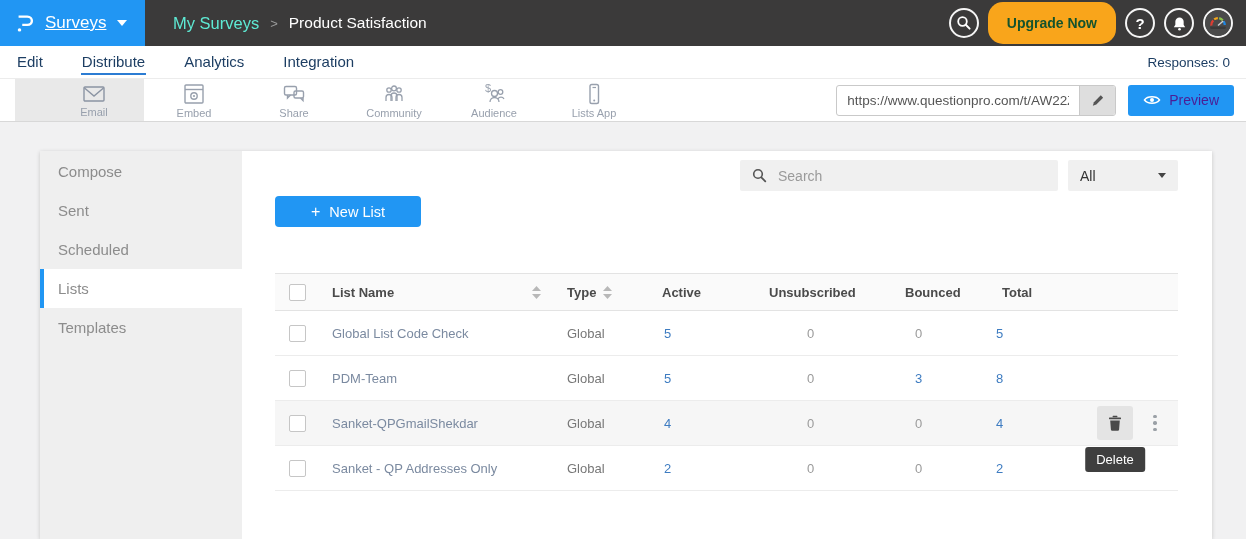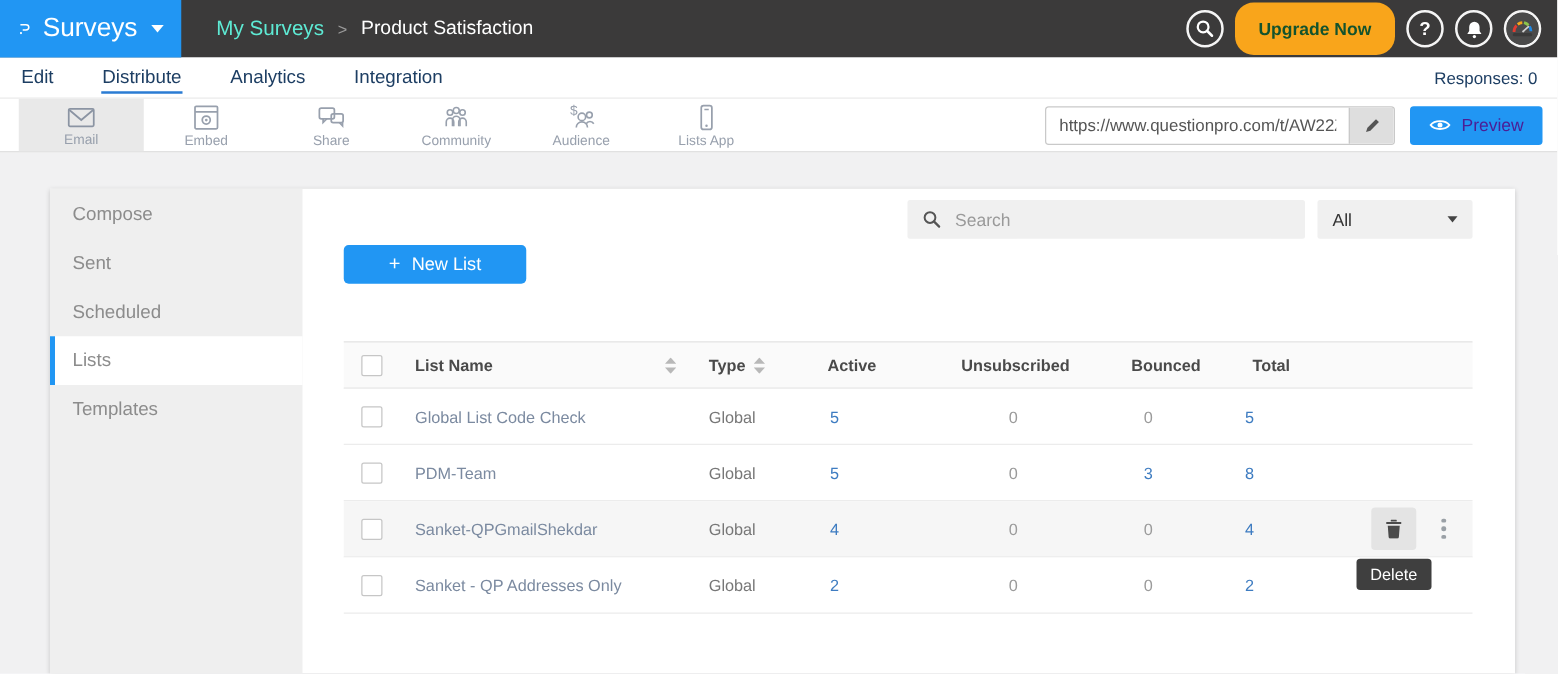--- a/index.html
+++ b/index.html
@@ -1,56 +1,56 @@
 <!DOCTYPE html>
 <html><head>
 <meta charset="utf-8">
 <style>
   html,body{margin:0;padding:0;}
   .page{width:1246px;height:539px;overflow:hidden;font-family:"Liberation Sans",sans-serif;background:#f1f1f2;position:relative;}
   
   .topbar{height:46px;background:#3b3a3a;display:flex;align-items:center;}
   .logo-block{width:145px;height:46px;background:#2196f3;display:flex;align-items:center;gap:9px;padding:0 14px;box-sizing:border-box;cursor:pointer;flex:none;}
-  .logo-block .app-label{color:#fff;font-size:21px;}
+  .logo-block .app-label{color:#fff;font-size:17px;text-decoration:underline;}
   .caret-w{width:0;height:0;border-left:5px solid transparent;border-right:5px solid transparent;border-top:6px solid #fff;margin-left:2px;}
   .breadcrumb{margin-left:28px;display:flex;align-items:center;gap:11px;}
   .bc-parent{color:#5eead4;font-size:16.5px;cursor:pointer;text-decoration:none;}
   .bc-sep{color:#9a9a9a;font-size:13px;}
   .bc-current{color:#fff;font-size:15.5px;}
   .topbar-right{margin-left:auto;display:flex;align-items:center;gap:9px;padding-right:13px;}
   .circle-btn{width:30px;height:30px;border-radius:50%;border:2px solid #f5f5f5;background:transparent;display:flex;align-items:center;justify-content:center;box-sizing:border-box;cursor:pointer;padding:0;}
   .help-q{color:#fff;font-size:15px;font-weight:bold;}
   .upgrade-btn{height:42px;border-radius:15px;background:#f9a51b;border:none;color:#14532d;font-weight:bold;font-size:14px;padding:0 19px;cursor:pointer;font-family:"Liberation Sans",sans-serif;}
   .avatar-btn{overflow:hidden;background:#4a4a4a;}
   
   .tabrow{height:32px;background:#fff;display:flex;align-items:center;padding:0 16px;gap:37px;}
   .tab{color:#1d3e63;font-size:15px;cursor:pointer;padding:3px 1px;border-bottom:2px solid transparent;}
   .tab.active{border-bottom:2px solid #2b7cd3;}
   .responses{margin-left:auto;color:#1d3e63;font-size:13.5px;}
   
   .toolbar{height:44px;background:#fff;border-top:1px solid #ececec;border-bottom:1px solid #d8d8d8;display:flex;align-items:stretch;padding-left:15px;box-sizing:border-box;}
   .channel{width:100px;display:flex;flex-direction:column;align-items:center;justify-content:center;gap:1px;color:#98a0ad;font-size:11px;cursor:pointer;}
-  .channel.active{background:#e9e9e9;}
+  .channel.active{background:#e9e9e9;padding-left:29px;}
   .url-group{margin-left:auto;display:flex;align-items:center;gap:12px;padding-right:12px;}
   .url-wrap{width:280px;height:31px;border:1px solid #c9c9c9;border-radius:3px;background:#fff;display:flex;overflow:hidden;box-sizing:border-box;}
   .url-input{flex:1;border:none;outline:none;font-size:13.5px;color:#555;padding:0 10px;background:transparent;font-family:"Liberation Sans",sans-serif;min-width:0;}
   .pencil-btn{width:36px;background:#dedede;border:none;border-left:1px solid #c9c9c9;display:flex;align-items:center;justify-content:center;cursor:pointer;flex:none;}
   .preview-btn{height:31px;background:#2196f3;border:none;border-radius:3px;color:#4c1d95;font-size:14px;display:flex;align-items:center;gap:8px;padding:0 15px;cursor:pointer;font-family:"Liberation Sans",sans-serif;}
   
   .content-bg{height:417px;box-sizing:border-box;padding:29px 0 0 40px;background:#f1f1f2;}
   .card{width:1172px;min-height:388px;background:#fff;box-shadow:0 1px 4px rgba(0,0,0,.18);display:flex;}
   .sidebar{width:202px;flex:none;background:#efefef;padding-top:1px;}
   .side-item{height:39px;display:flex;align-items:center;padding-left:18px;color:#8c8c8c;font-size:15px;cursor:pointer;}
   .side-item.active{background:#fff;border-left:4px solid #2196f3;padding-left:14px;}
   .main{flex:1;padding:9px 34px 20px 33px;box-sizing:border-box;}
   .filter-row{display:flex;justify-content:flex-end;gap:10px;}
   .searchbox{width:318px;height:31px;background:#f0f0f0;border-radius:2px;display:flex;align-items:center;gap:9px;padding:0 12px;box-sizing:border-box;}
   .searchbox input{flex:1;border:none;outline:none;background:transparent;font-size:14px;color:#333;font-family:"Liberation Sans",sans-serif;min-width:0;}
   .searchbox input::placeholder{color:#9a9a9a;}
-  .all-dd{width:124px;height:31px;background:#f0f0f0;border-radius:2px;display:flex;align-items:center;justify-content:space-between;padding:0 12px;box-sizing:border-box;font-size:14px;color:#333;cursor:pointer;}
+  .all-dd{width:110px;height:31px;background:#f0f0f0;border-radius:2px;display:flex;align-items:center;justify-content:space-between;padding:0 12px;box-sizing:border-box;font-size:14px;color:#333;cursor:pointer;}
   .caret-d{width:0;height:0;border-left:4.5px solid transparent;border-right:4.5px solid transparent;border-top:5.5px solid #444;}
   .newlist-btn{margin-top:5px;height:31px;min-width:146px;background:#2196f3;border:none;border-radius:4px;color:#fff;font-size:14.5px;display:inline-flex;align-items:center;justify-content:center;gap:9px;padding:0 22px;cursor:pointer;font-family:"Liberation Sans",sans-serif;}
   .newlist-plus{font-size:16px;}
   
   .table{margin-top:46px;width:903px;font-size:13px;}
   .thead{display:flex;align-items:center;height:38px;background:#fafafa;border-top:1px solid #e3e3e3;border-bottom:1px solid #e3e3e3;font-weight:bold;color:#4a4a4a;box-sizing:border-box;}
   .trow{display:flex;align-items:center;height:44px;border-bottom:1px solid #ececec;background:#fff;}
   .trow.hovered{background:#f6f6f6;}
   .col{flex:none;box-sizing:border-box;padding-left:12px;}
   .c-check{width:45px;padding-left:14px;display:flex;align-items:center;}

